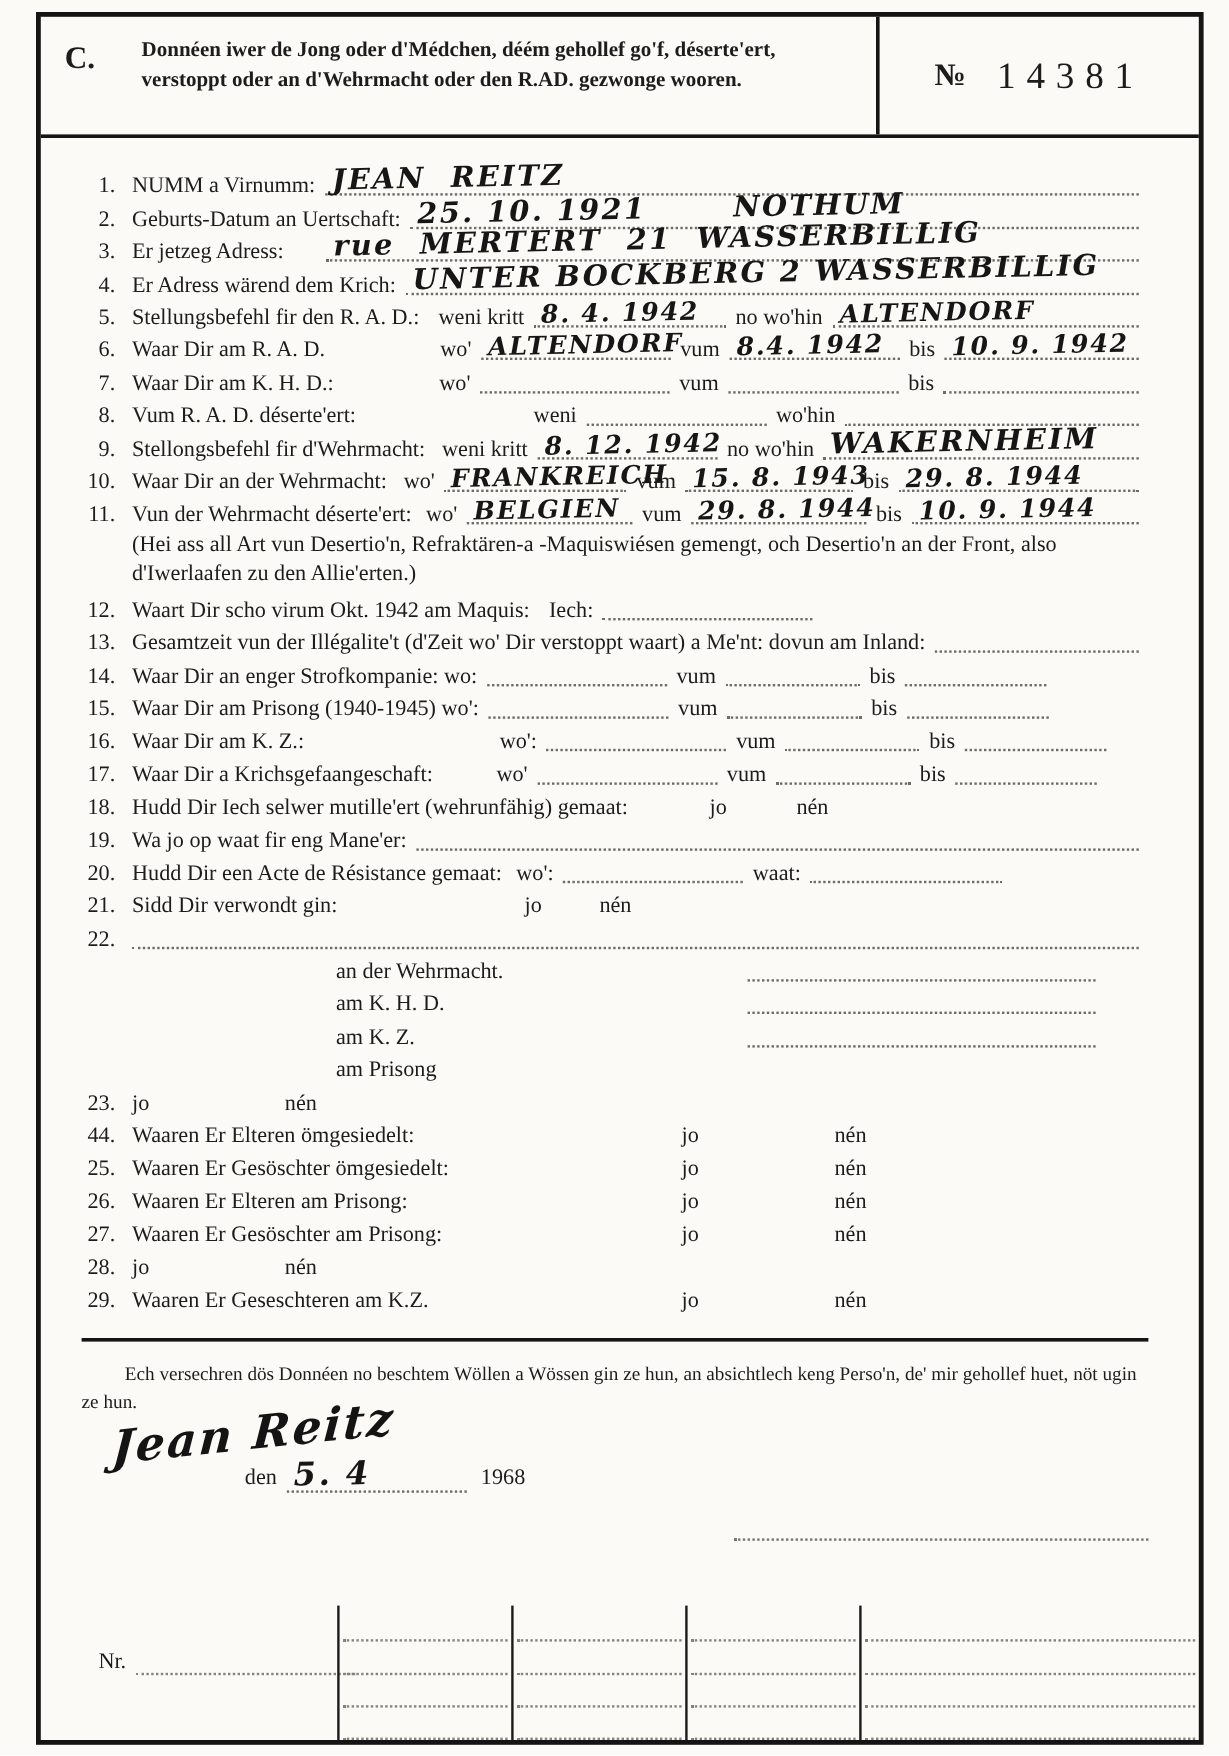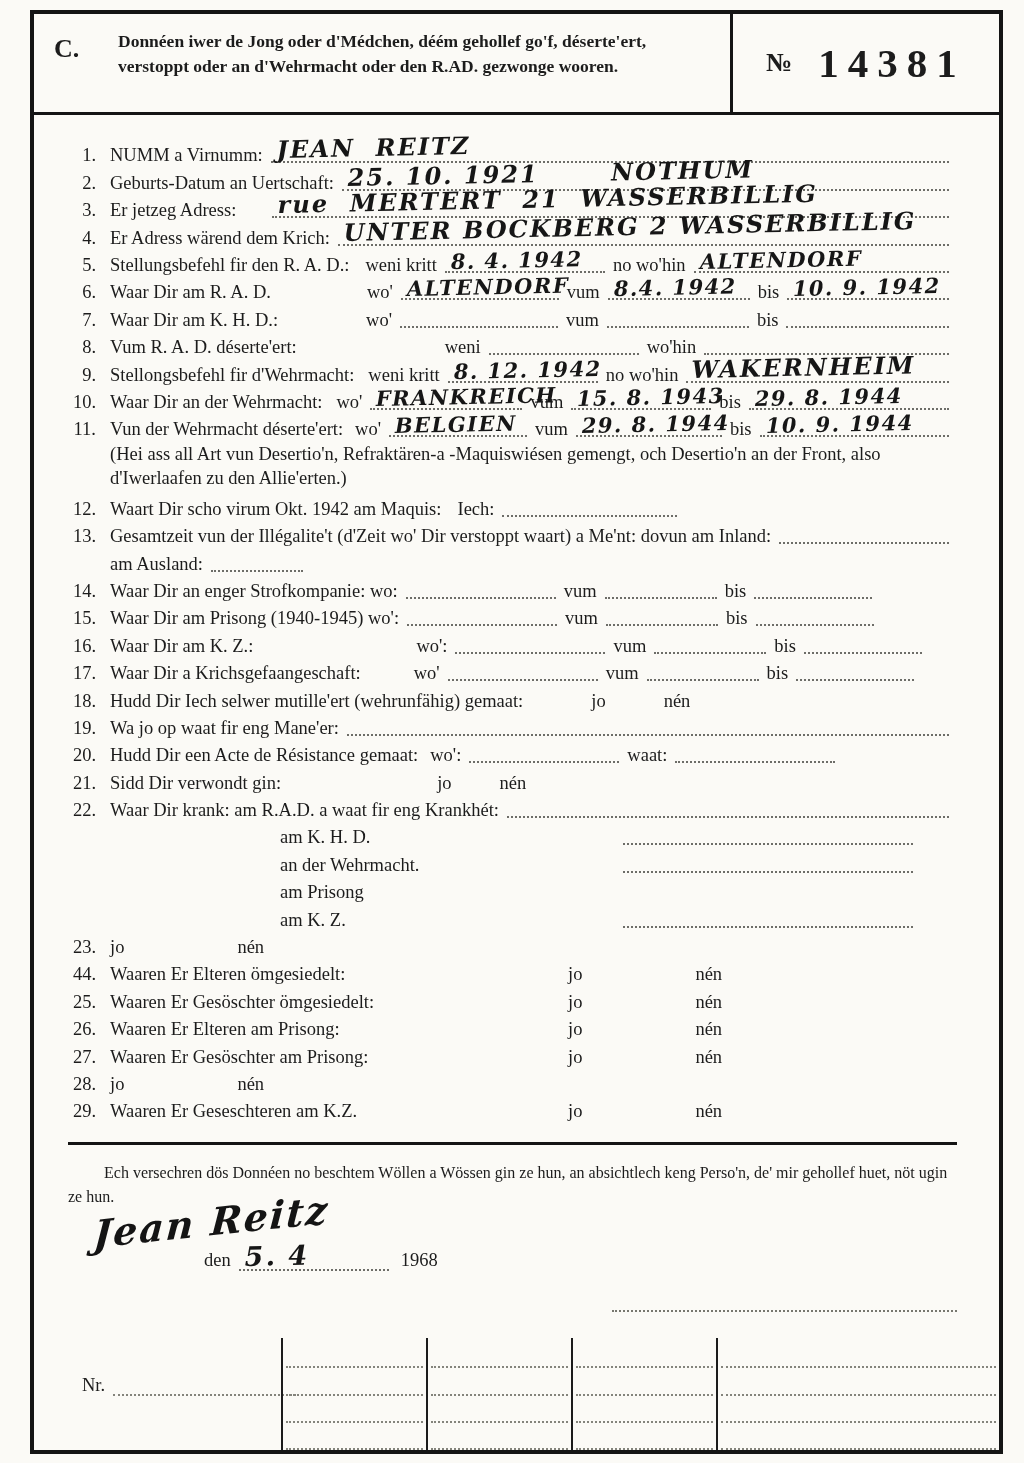--- a/index.html
+++ b/index.html
@@ -15,21 +15,21 @@
   }
   
   .header { display:flex; border-bottom:3px solid #141414; min-height:98px; }
   .h-letter { width:58px; flex:none; font-size:26px; font-weight:700; padding:20px 0 0 20px; }
   .h-desc { flex:1; font-weight:700; font-size:17.5px; line-height:1.42; padding:15px 16px 10px 6px; }
   .h-num {
     width:266px; flex:none; border-left:3px solid #141414;
     display:flex; align-items:center; justify-content:center; gap:26px;
   }
   .no-sign { font-size:26px; font-weight:700; }
-  .no-val  { font-size:41px; letter-spacing:9px;font-weight:bold; }
+  .no-val  { font-size:31px; letter-spacing:9px; }
   
   .body { padding:24px 42px 0 22px; font-size:18.5px; }
   .row { display:flex; align-items:flex-end; min-height:27.4px; }
   .num { width:40px; flex:none; text-align:right; margin-right:14px; }
   .seg { white-space:pre; margin-right:8px; flex:none; }
   .seg.wrap { white-space:normal; flex:1; line-height:1.3; padding:2px 4px 2px 0; }
   .sp { flex:none; display:inline-block; height:1px; }
   .fill {
     position:relative; flex:none; min-width:24px; height:1.05em;
     border-bottom:2px dotted #6d6d68; margin:0 8px 3px 0;
@@ -220,25 +220,20 @@
             <span class="sp" style="width: 8px;"></span>
             <span class="seg">Iech:</span>
             <span class="fill" style="width: 175px;"></span>
           </div>
           <div class="row">
             <span class="num">13.</span>
             <span class="seg">Gesamtzeit vun der Illégalite't (d'Zeit wo' Dir verstoppt waart) a Me'nt: dovun am Inland:</span>
             <span class="fill" style="flex: 1 1 0%;"></span>
           </div>
           <div class="row">
-            <span class="num"></span>
-            <span class="seg">am Ausland:</span>
-            <span class="fill" style="width: 92px;"></span>
-          </div>
-          <div class="row">
             <span class="num">14.</span>
             <span class="seg">Waar Dir an enger Strofkompanie: wo:</span>
             <span class="fill" style="width: 150px;"></span>
             <span class="seg">vum</span>
             <span class="fill" style="width: 112px;"></span>
             <span class="seg">bis</span>
             <span class="fill" style="width: 118px;"></span>
           </div>
           <div class="row">
             <span class="num">15.</span>
@@ -296,48 +291,47 @@
           <div class="row">
             <span class="num">21.</span>
             <span class="seg">Sidd Dir verwondt gin:</span>
             <span class="sp" style="width: 148px;"></span>
             <span class="seg">jo</span>
             <span class="sp" style="width: 40px;"></span>
             <span class="seg">nén</span>
           </div>
           <div class="row">
             <span class="num">22.</span>
-            <span class="seg">Waar Dir krank: am R.A.D. a waat fir eng Krankhét:</span>
             <span class="fill" style="flex: 1 1 0%;"></span>
           </div>
           <div class="row">
             <span class="num"></span>
             <span class="sp" style="width: 170px;"></span>
+            <span class="seg" style="width: 165px;">an der Wehrmacht.</span>
+            <span class="sp" style="width: 170px;"></span>
+            <span class="fill" style="width: 290px;"></span>
+          </div>
+          <div class="row">
+            <span class="num"></span>
+            <span class="sp" style="width: 170px;"></span>
             <span class="seg" style="width: 165px;">am K. H. D.</span>
             <span class="sp" style="width: 170px;"></span>
             <span class="fill" style="width: 290px;"></span>
           </div>
           <div class="row">
             <span class="num"></span>
             <span class="sp" style="width: 170px;"></span>
-            <span class="seg" style="width: 165px;">an der Wehrmacht.</span>
+            <span class="seg" style="width: 165px;">am K. Z.</span>
             <span class="sp" style="width: 170px;"></span>
             <span class="fill" style="width: 290px;"></span>
           </div>
           <div class="row">
             <span class="num"></span>
             <span class="sp" style="width: 170px;"></span>
             <span class="seg" style="width: 165px;">am Prisong</span>
-          </div>
-          <div class="row">
-            <span class="num"></span>
-            <span class="sp" style="width: 170px;"></span>
-            <span class="seg" style="width: 165px;">am K. Z.</span>
-            <span class="sp" style="width: 170px;"></span>
-            <span class="fill" style="width: 290px;"></span>
           </div>
           <div class="row">
             <span class="num">23.</span>
             <span class="seg">jo</span>
             <span class="sp" style="width: 105px;"></span>
             <span class="seg">nén</span>
           </div>
           <div class="row">
             <span class="num">44.</span>
             <span class="seg" style="width: 450px;">Waaren Er Elteren ömgesiedelt:</span>

